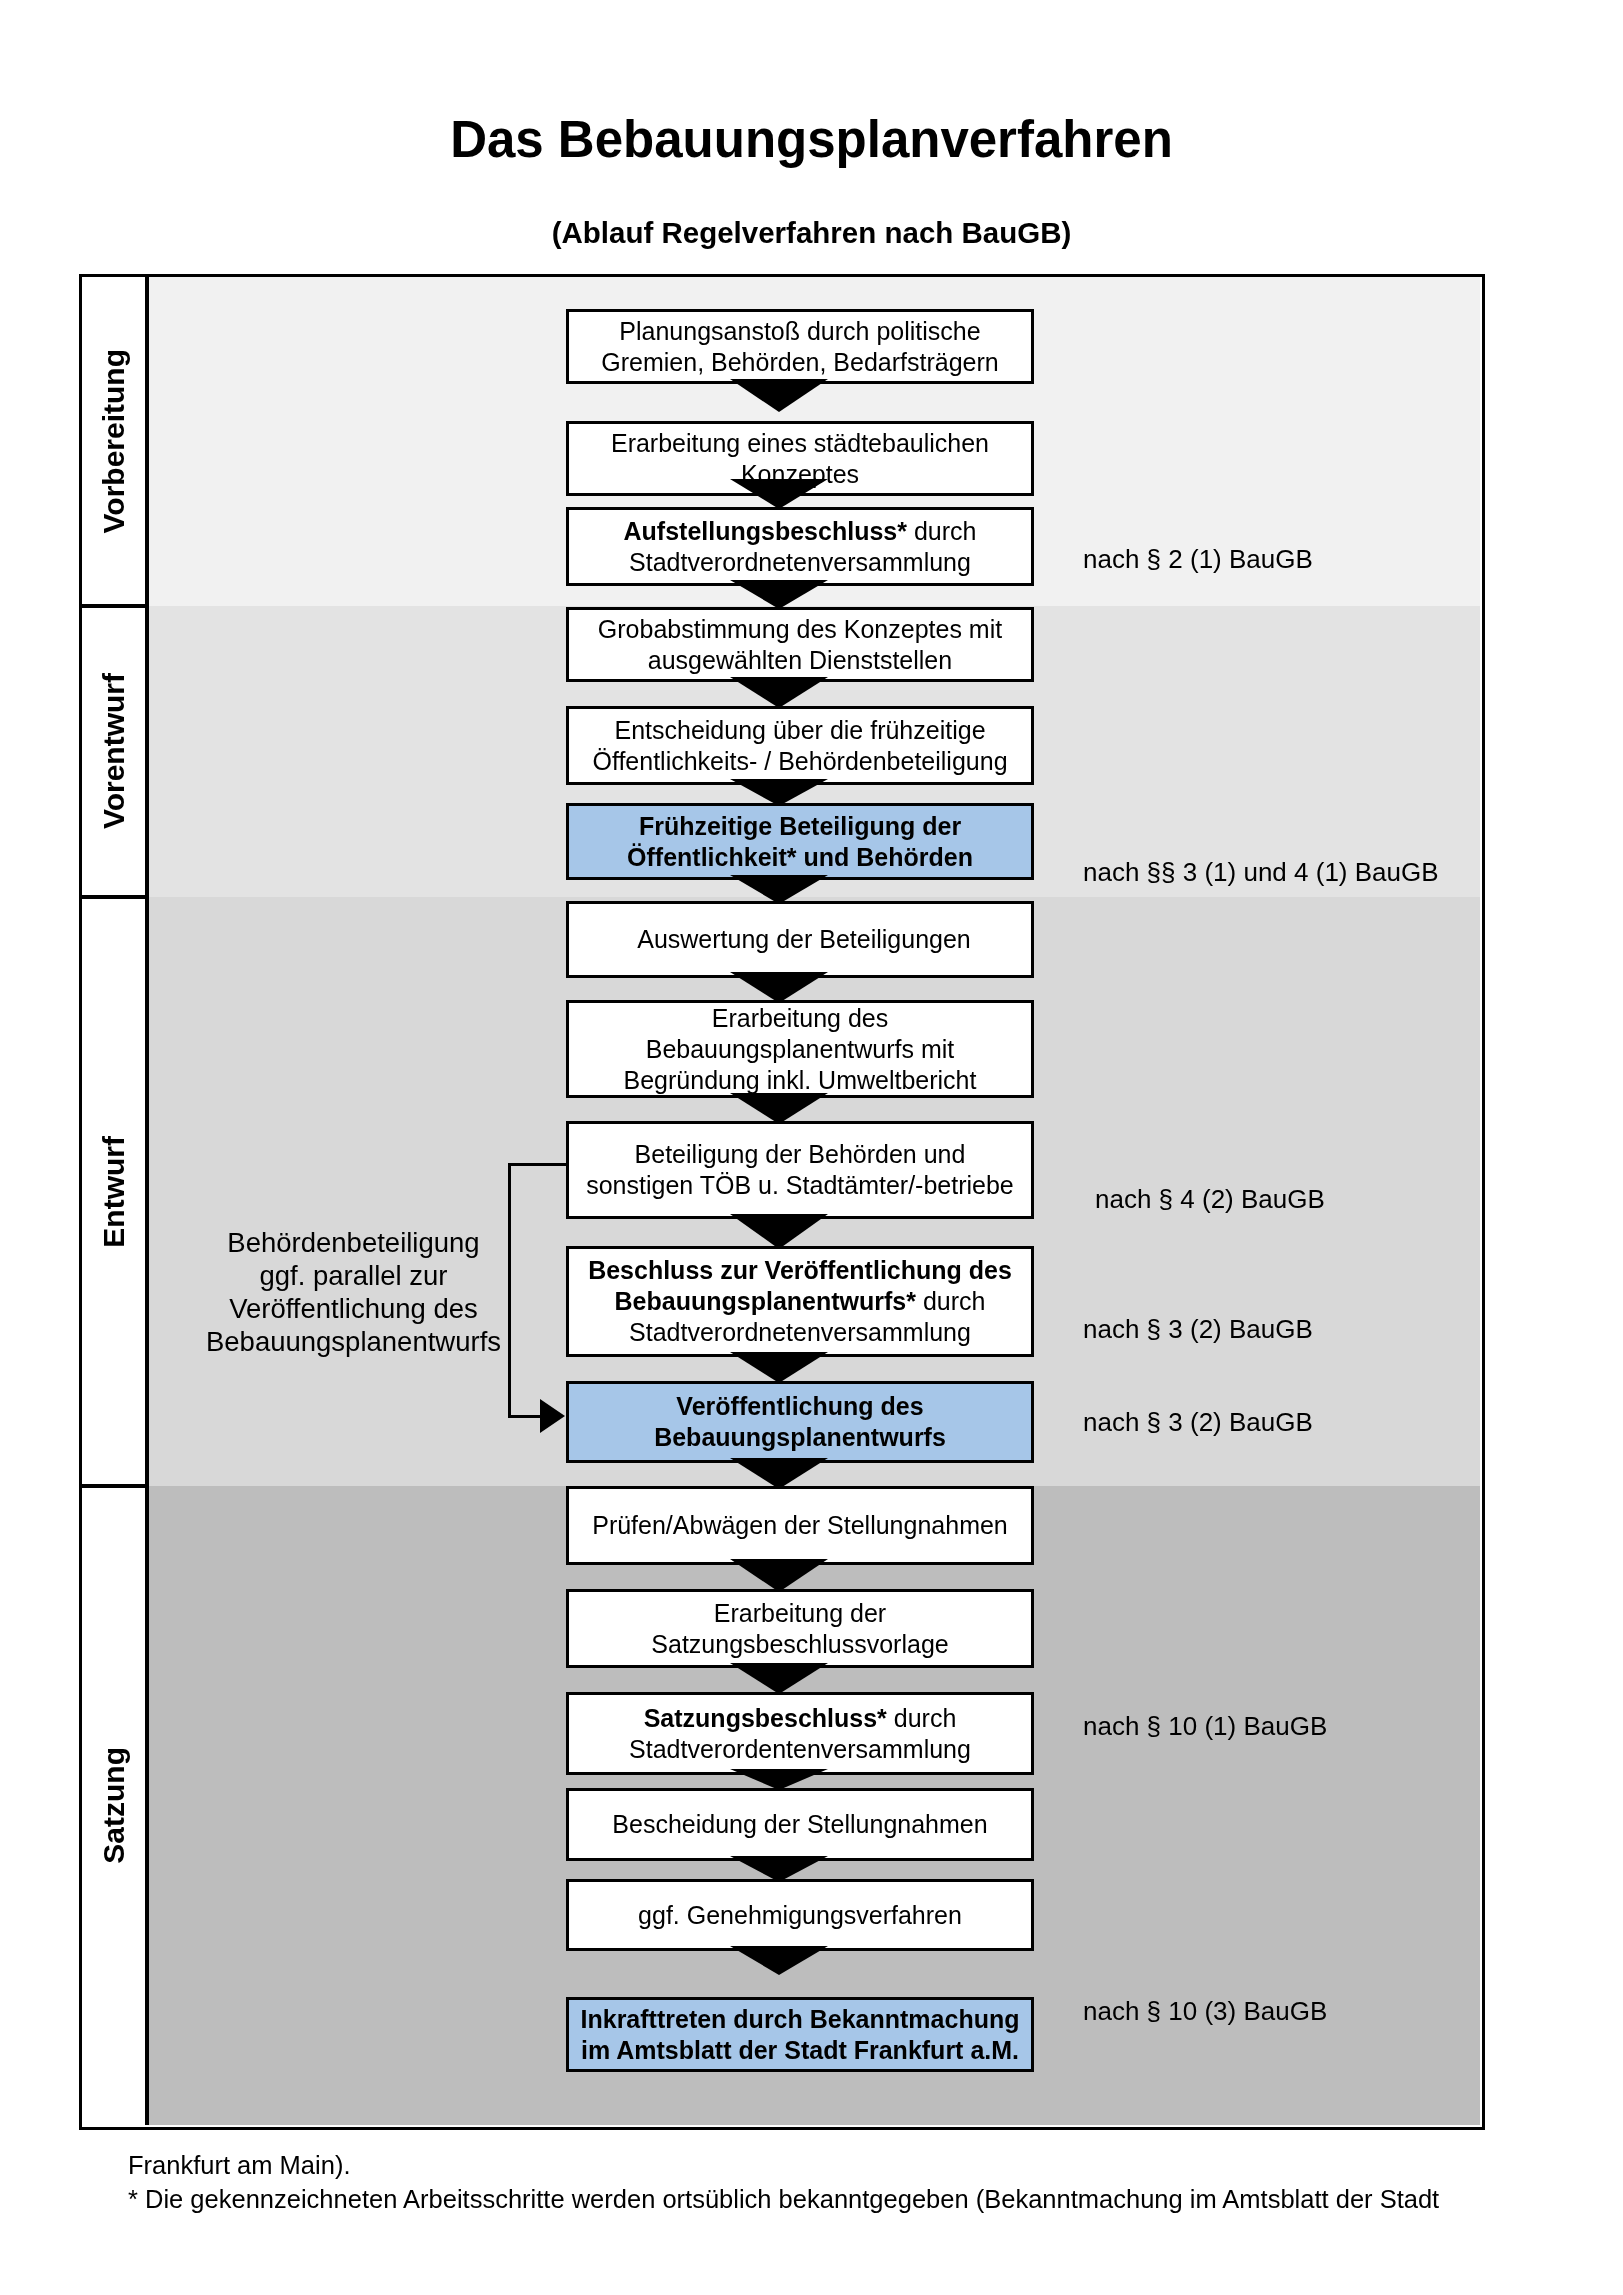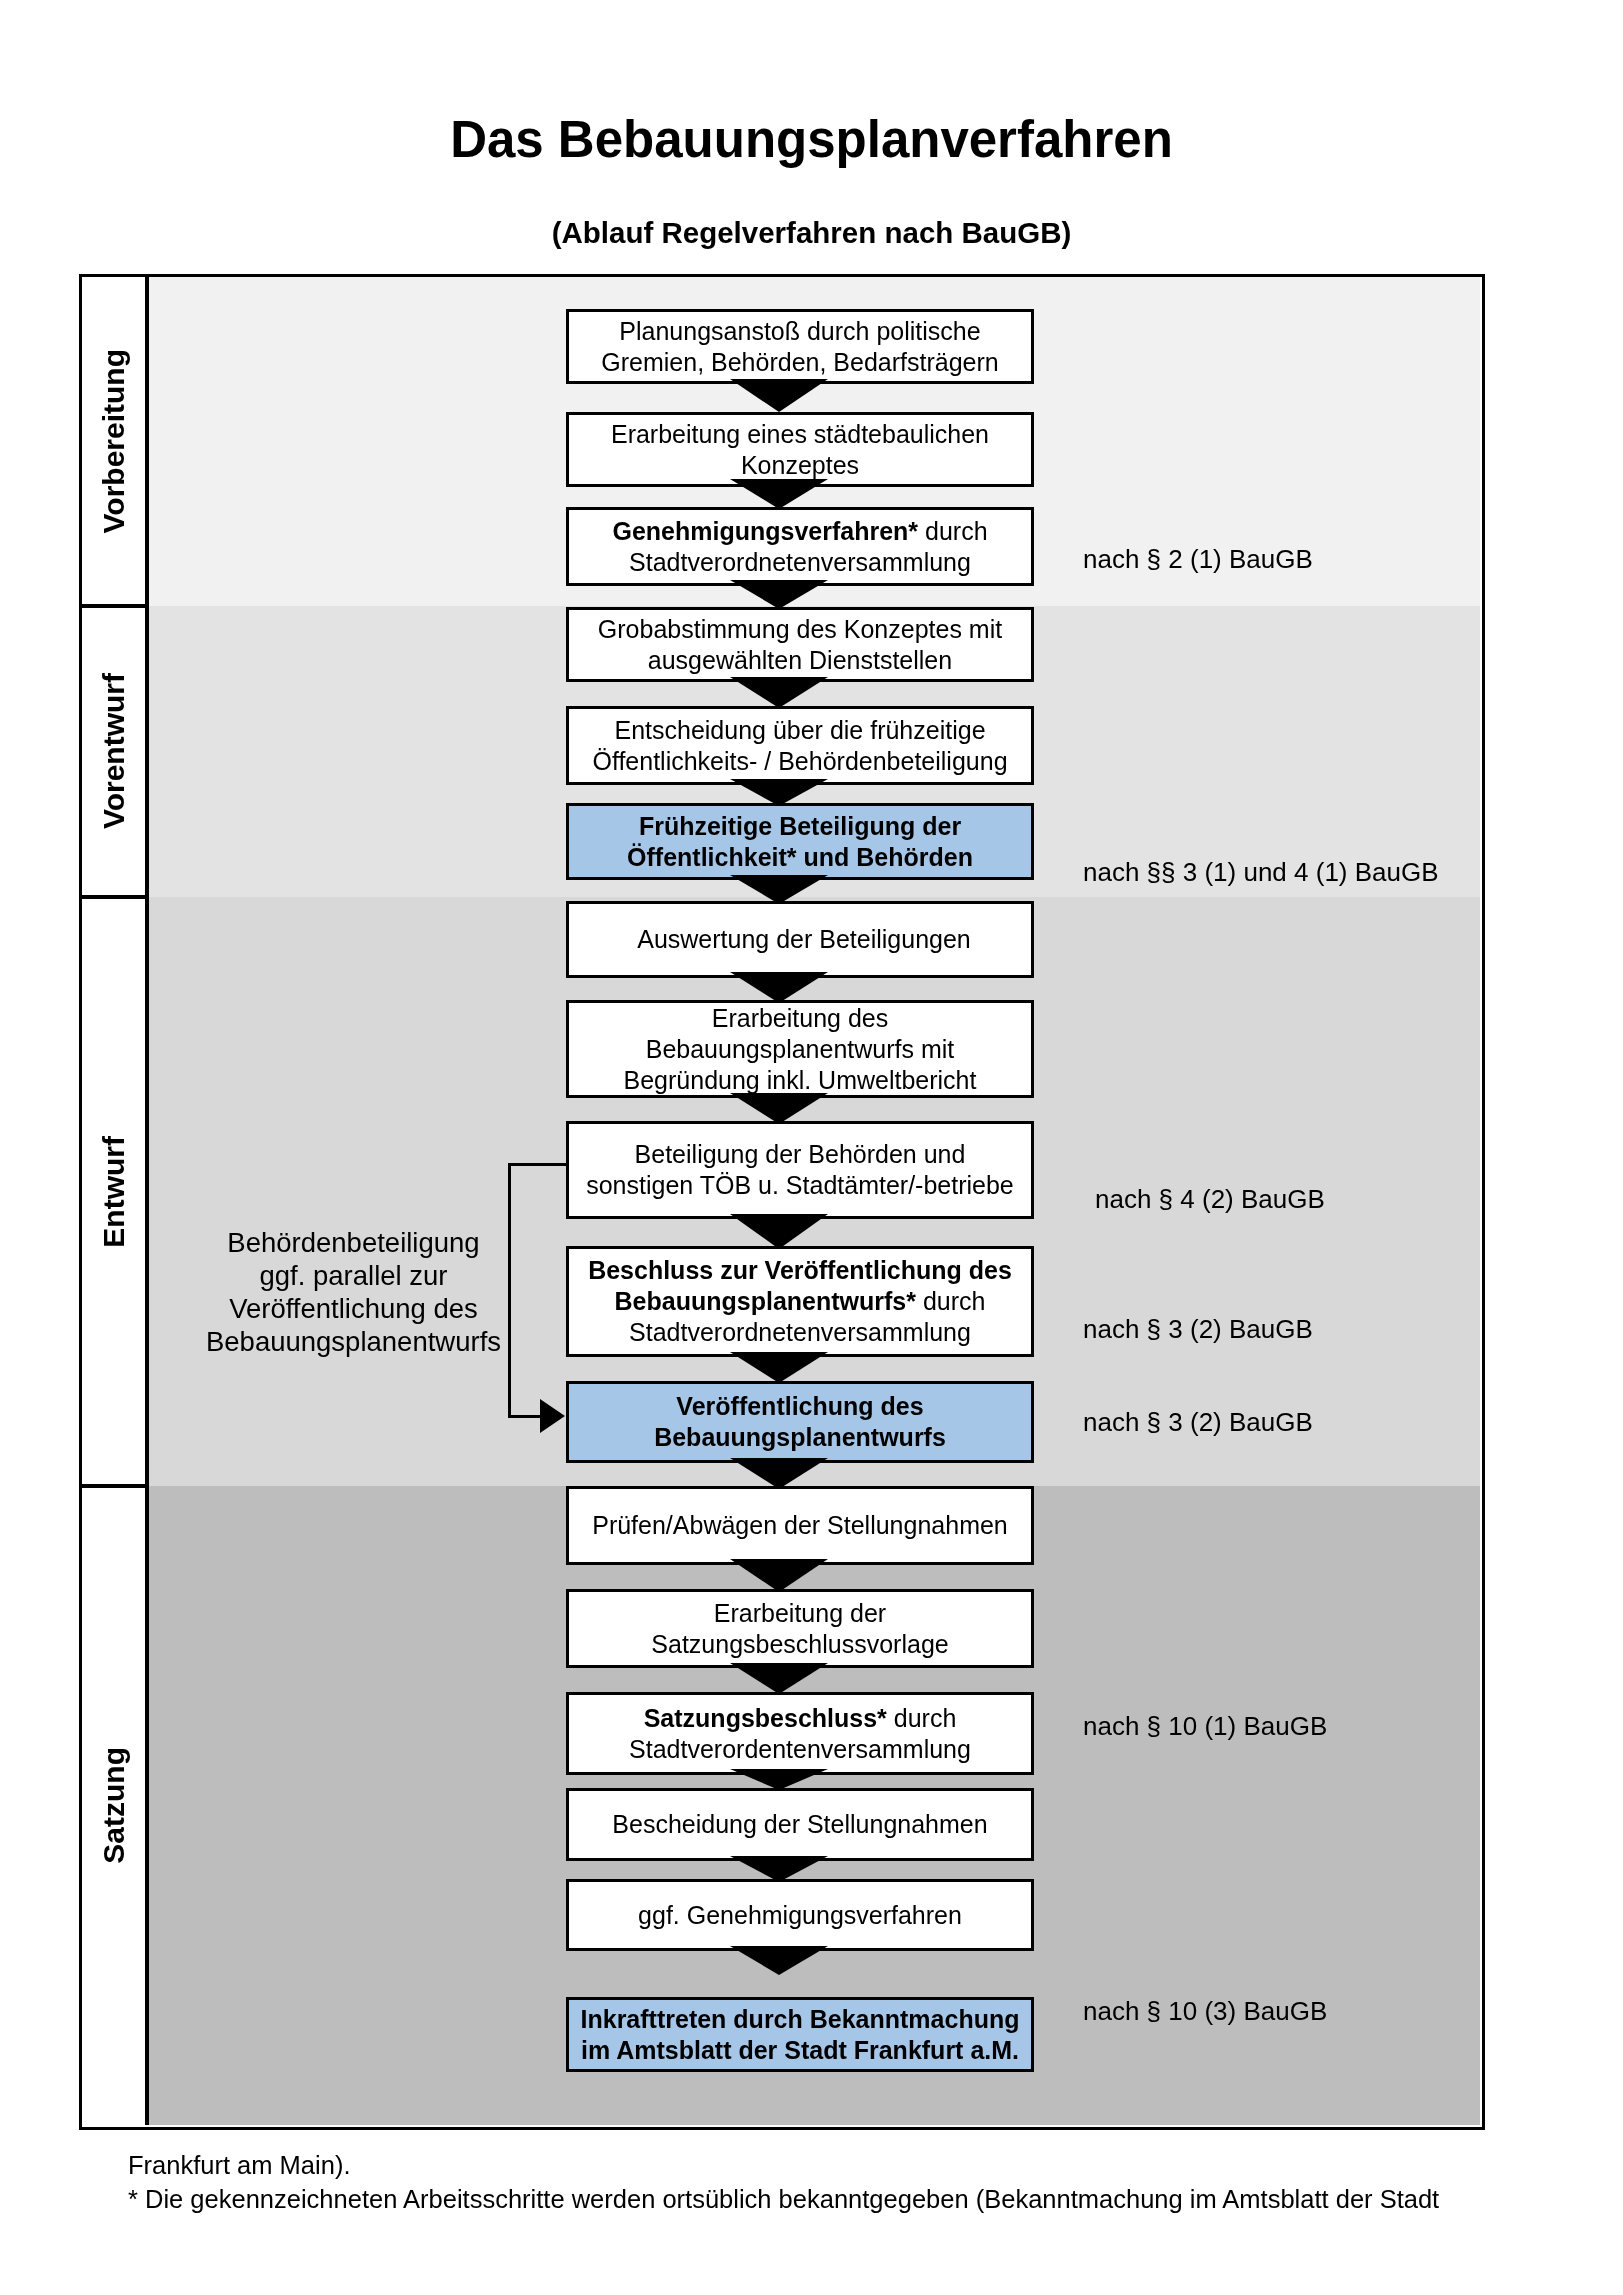--- a/index.html
+++ b/index.html
@@ -72,27 +72,27 @@
         </div>
 
       <div class="label-col-divider"></div>
 
       <div id="flow-layer">
           <div class="flow-box" style="top: 32px; height: 75px;">
             <div class="line"><span>Planungsanstoß durch politische</span></div>
             <div class="line"><span>Gremien, Behörden, Bedarfsträgern</span></div>
           </div>
           <div class="down-arrow" style="left: 648px; top: 102px; border-top: 33px solid rgb(0, 0, 0);"></div>
-          <div class="flow-box" style="top: 135px; height: 75px;">
+          <div class="flow-box" style="top: 144px; height: 75px;">
             <div class="line"><span>Erarbeitung eines städtebaulichen</span></div>
             <div class="line"><span>Konzeptes</span></div>
           </div>
           <div class="down-arrow" style="left: 648px; top: 202px; border-top: 30px solid rgb(0, 0, 0);"></div>
           <div class="flow-box" style="top: 230px; height: 79px;">
-            <div class="line"><strong>Genehmigungsverfahren*</strong><span> durch</span></div>
+            <div class="line"><strong>Aufstellungsbeschluss*</strong><span> durch</span></div>
             <div class="line"><span>Stadtverordnetenversammlung</span></div>
           </div>
           <div class="down-arrow" style="left: 648px; top: 303px; border-top: 29.5px solid rgb(0, 0, 0);"></div>
           <div class="flow-box" style="top: 330px; height: 75px;">
             <div class="line"><span>Grobabstimmung des Konzeptes mit</span></div>
             <div class="line"><span>ausgewählten Dienststellen</span></div>
           </div>
           <div class="down-arrow" style="left: 648px; top: 400px; border-top: 31px solid rgb(0, 0, 0);"></div>
           <div class="flow-box" style="top: 429px; height: 79px;">
             <div class="line"><span>Entscheidung über die frühzeitige</span></div>

